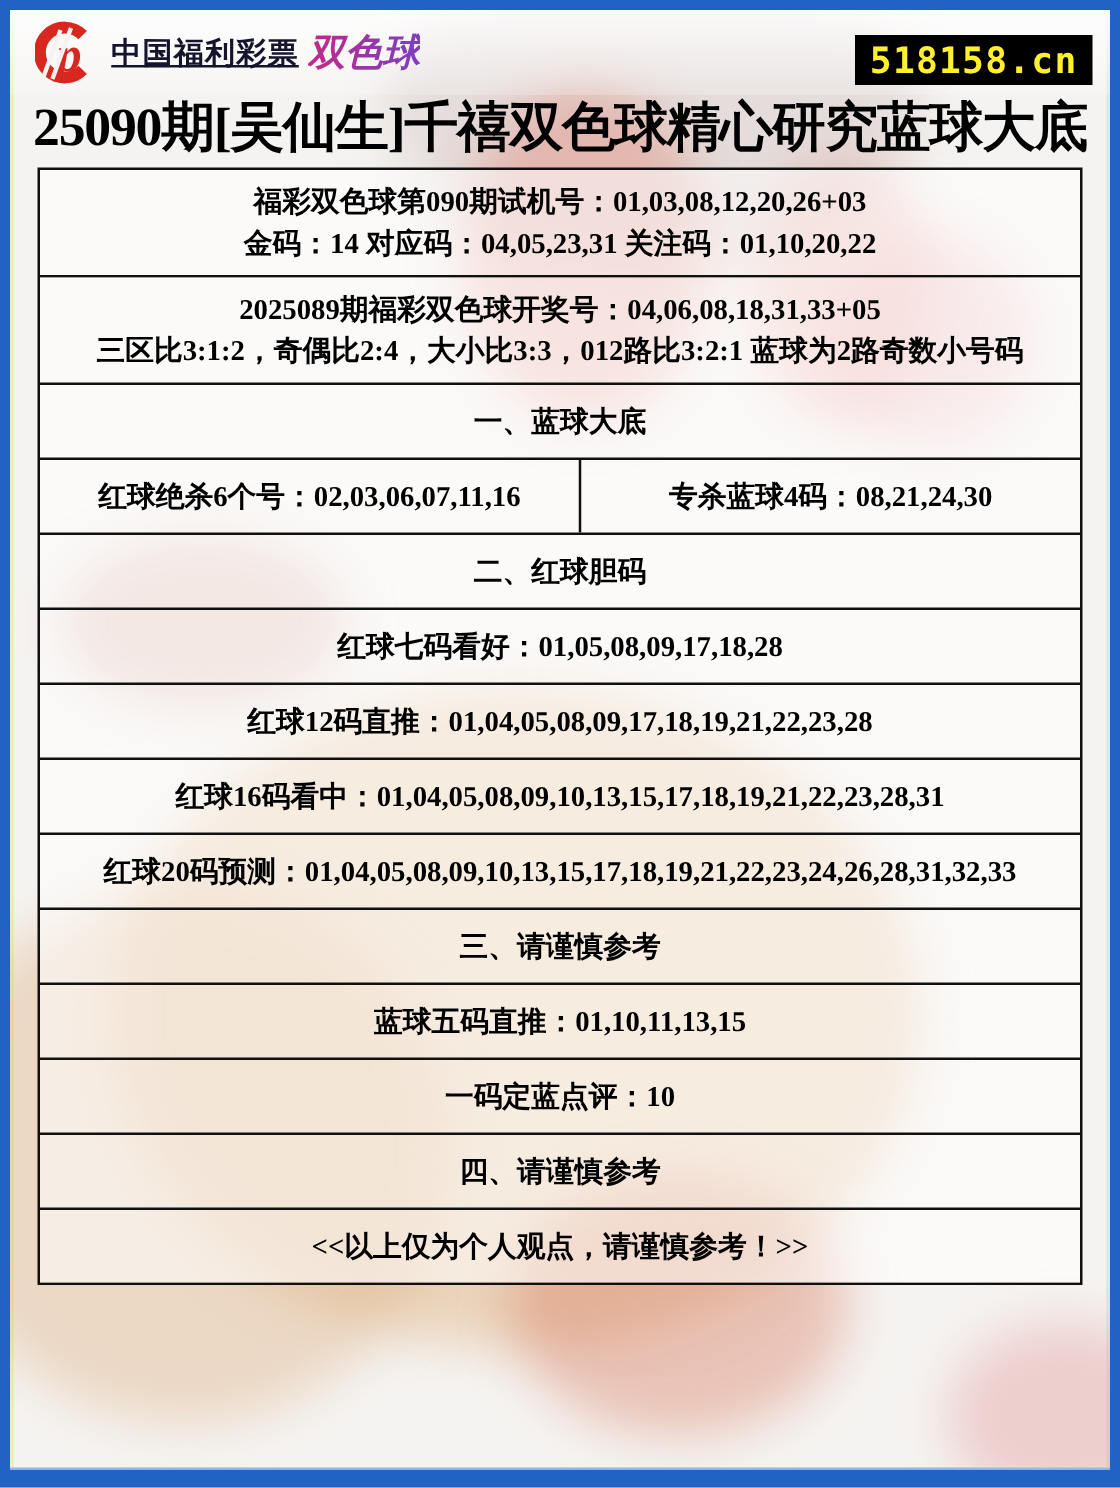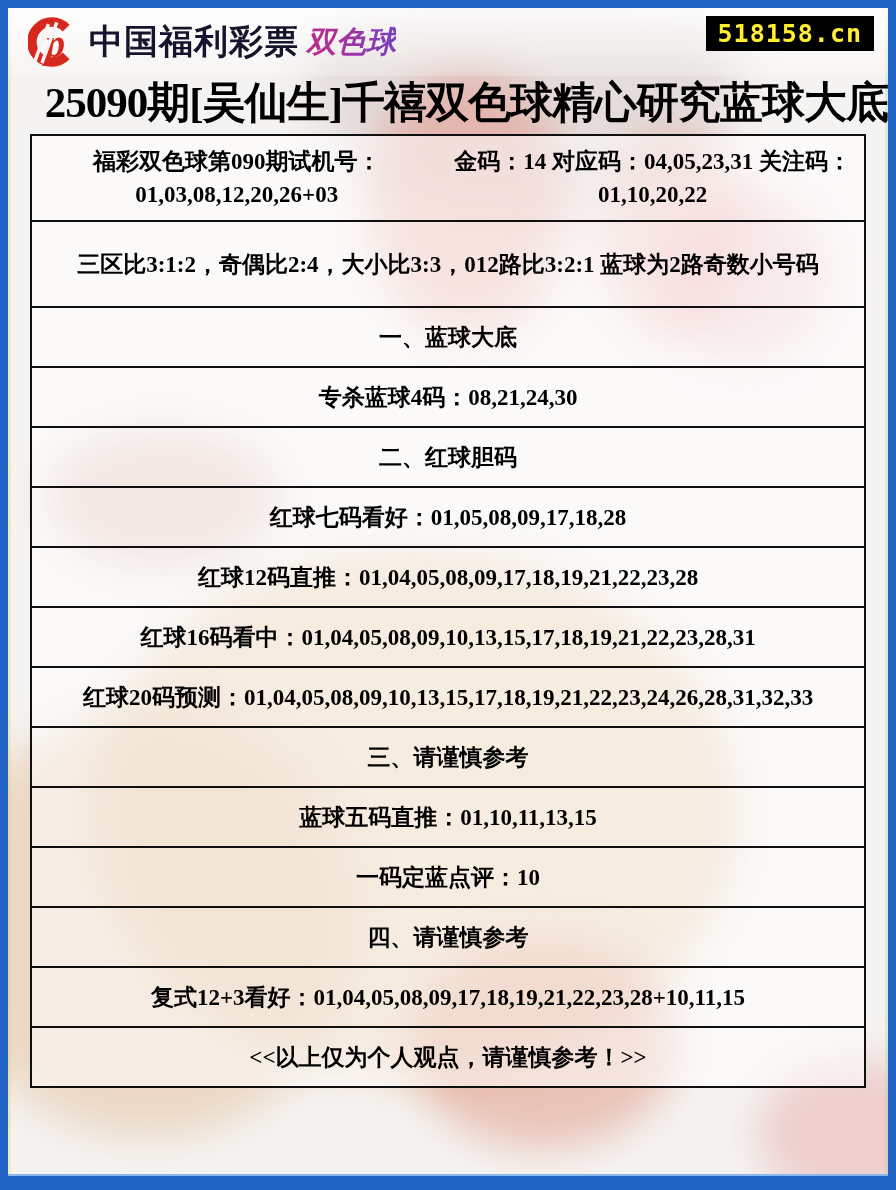--- a/index.html
+++ b/index.html
@@ -23,44 +23,44 @@
   .b4{left:650px;top:180px;width:170px;height:170px;background:rgba(236,162,168,0.40);}
   .b5{left:40px;top:420px;width:230px;height:140px;background:rgba(192,122,100,0.32);}
   .b6{left:80px;top:540px;width:650px;height:530px;background:rgba(226,185,142,0.55);}
   .b7{left:-70px;top:700px;width:420px;height:430px;background:rgba(222,178,135,0.42);}
   .b8{left:400px;top:930px;width:270px;height:210px;background:rgba(216,122,96,0.40);}
   .b9{left:750px;top:1050px;width:190px;height:150px;background:rgba(226,152,152,0.40);}
 
   .header{position:relative;height:68px;z-index:2;background:linear-gradient(180deg,rgba(255,255,255,0.85),rgba(255,255,255,0.2));}
   .logo{position:absolute;left:20px;top:8px;display:flex;align-items:center;gap:9px;}
   .logo-mark{width:52px;height:52px;display:block;}
-  .logo-cn{font-size:34px;font-weight:bold;color:#14142c;font-family:"Liberation Sans","DejaVu Sans",sans-serif;letter-spacing:1px;}
+  .logo-cn{font-size:24px;font-weight:bold;color:#14142c;font-family:"Liberation Sans","DejaVu Sans",sans-serif;letter-spacing:1px;text-decoration:underline;}
   .logo-brand{font-size:30px;font-weight:bold;font-style:italic;color:#b5338f;font-family:"Liberation Sans","DejaVu Sans",sans-serif;margin-left:-2px;
     background:linear-gradient(90deg,#c02a8a,#7a3fc0);-webkit-background-clip:text;background-clip:text;color:transparent;}
   .badge{
-    position:absolute;right:14px;top:8px;background:#000;color:#ffef2e;
+    position:absolute;right:14px;top:20px;background:#000;color:#ffef2e;
     font-family:"DejaVu Sans Mono","Liberation Mono",monospace;
-    font-size:25px;font-weight:bold;padding:3px 12px;letter-spacing:1px;
+    font-size:29px;font-weight:bold;padding:3px 12px;letter-spacing:1px;
   }
   .title{
     position:relative;z-index:2;height:58px;line-height:54px;
-    font-size:43px;font-weight:bold;color:#000;text-align:right;
+    font-size:43px;font-weight:bold;color:#000;text-align:center;
     white-space:nowrap;letter-spacing:-1px;
   }
   .content-table{
     position:relative;z-index:2;margin:0 22px;border:2px solid #101010;
   }
   .row{
     border-bottom:2px solid #101010;height:58px;
     display:flex;align-items:center;justify-content:center;
     background:rgba(255,255,255,0.55);
     font-size:23px;font-weight:bold;color:#000;text-align:center;
   }
   .row:last-child{border-bottom:none;}
-  .row.tall{height:84px;flex-direction:row;line-height:33px;}
+  .row.tall{height:84px;flex-direction:column;line-height:33px;}
   .row.split{padding:0;}
   .cell{flex:1;height:100%;display:flex;align-items:center;justify-content:center;}
   .cell.left{border-right:2px solid #101010;flex:0 0 431px;}
   .cell.right{flex:1;text-align:center;}
 </style>
 </head>
 <body>
 
 <div class="page">
   <div class="bg-blob b1"></div>
@@ -90,28 +90,32 @@
   <div class="title">25090期[吴仙生]千禧双色球精心研究蓝球大底</div>
 
   <div class="content-table">
 
     <div class="row tall">
       <span>福彩双色球第090期试机号：01,03,08,12,20,26+03</span>
       <span>金码：14 对应码：04,05,23,31 关注码：01,10,20,22</span>
     </div>
 
     <div class="row tall">
+      <span>2025089期福彩双色球开奖号：04,06,08,18,31,33+05</span>
       <span>三区比3:1:2，奇偶比2:4，大小比3:3，012路比3:2:1 蓝球为2路奇数小号码</span>
     </div>
 
     <div class="row">
       <span>一、蓝球大底</span>
     </div>
 
     <div class="row split">
+      <div class="cell left">
+        <span>红球绝杀6个号：02,03,06,07,11,16</span>
+      </div>
       <div class="cell right">
         <span>专杀蓝球4码：08,21,24,30</span>
       </div>
     </div>
 
     <div class="row">
       <span>二、红球胆码</span>
     </div>
 
     <div class="row">
@@ -142,22 +146,19 @@
     <div class="row split">
       <div class="cell right">
         <span>一码定蓝点评：10</span>
       </div>
     </div>
 
     <div class="row">
       <span>四、请谨慎参考</span>
     </div>
 
-    <div class="row">
-      <span>复式12+3看好：01,04,05,08,09,17,18,19,21,22,23,28+10,11,15</span>
-    </div>
 
     <div class="row">
       <span>&lt;&lt;以上仅为个人观点，请谨慎参考！&gt;&gt;</span>
     </div>
 
   </div>
 </div>
 
 </body></html>

